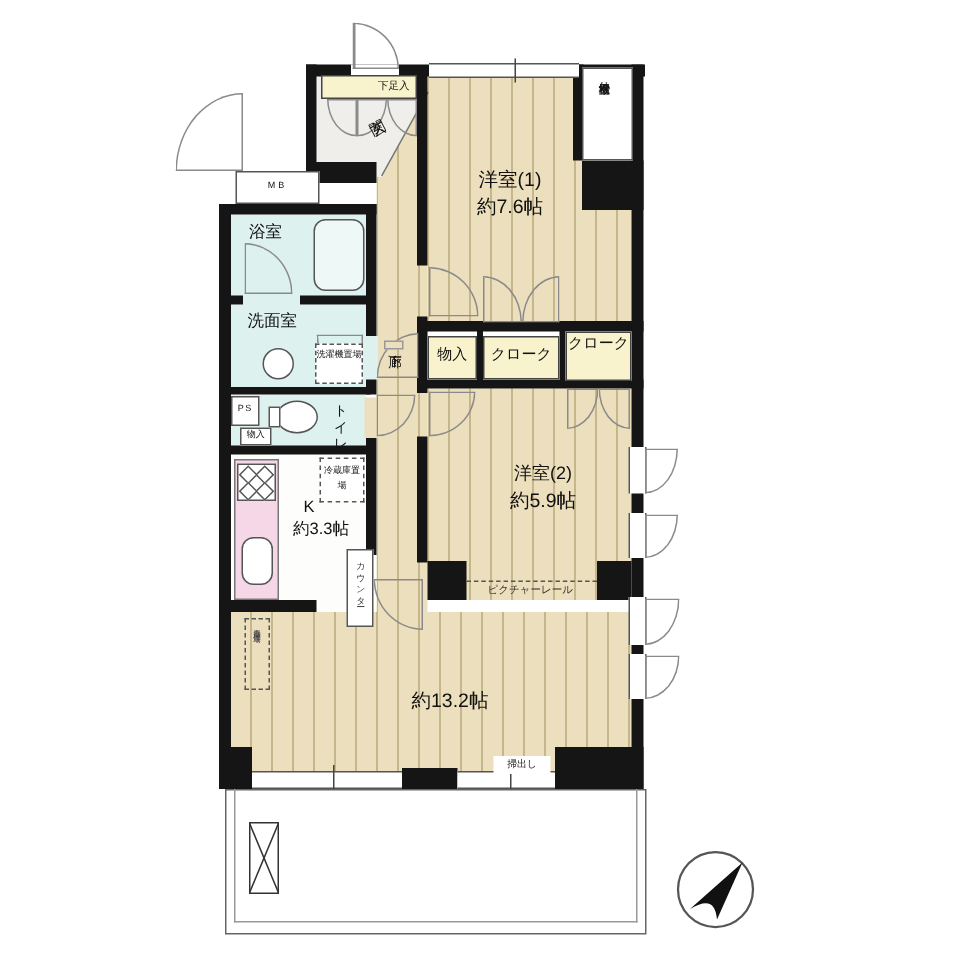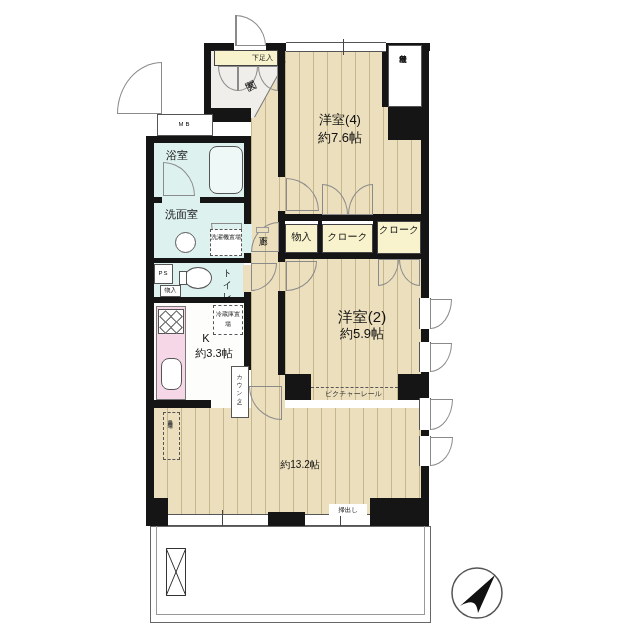--- a/index.html
+++ b/index.html
@@ -153,25 +153,25 @@
   <div class="thinbox" style="left:388px;top:45px;width:34px;height:62px;"></div>
   <div class="lbl vert" style="left:398px;top:49px;font-size:7.5px;letter-spacing:0;">室外機置場</div>
 
   <div class="dline" style="left:311px;top:387px;width:87px;"></div>
   <div class="lbl" style="left:325px;top:390px;font-size:7px;color:#333;">ピクチャーレール</div>
   <div class="dashedbox" style="left:163px;top:412px;width:17px;height:48px;background:transparent;"></div>
   <div class="lbl vert" style="left:167px;top:415px;font-size:5px;color:#444;">食器棚置場</div>
   <div class="thinbox" style="left:329px;top:504px;width:38px;height:12px;border:none;background:#fff;"></div>
   <div class="lbl c" style="left:329px;top:506px;width:38px;font-size:6.5px;">掃出し</div>
 
-  <div class="lbl c" style="left:295px;top:112px;width:90px;font-size:13px;">洋室(4)</div>
+  <div class="lbl c" style="left:295px;top:112px;width:90px;font-size:13px;">洋室(1)</div>
   <div class="lbl c" style="left:295px;top:130px;width:90px;font-size:13px;">約7.6帖</div>
-  <div class="lbl c" style="left:317px;top:308px;width:90px;font-size:15px;">洋室(2)</div>
+  <div class="lbl c" style="left:317px;top:308px;width:90px;font-size:12px;">洋室(2)</div>
   <div class="lbl c" style="left:317px;top:326px;width:90px;font-size:13px;">約5.9帖</div>
-  <div class="lbl c" style="left:245px;top:459px;width:110px;font-size:10px;">約13.2帖</div>
+  <div class="lbl c" style="left:245px;top:459px;width:110px;font-size:13px;">約13.2帖</div>
   <div class="lbl c" style="left:196px;top:332px;width:20px;font-size:11px;">K</div>
   <div class="lbl c" style="left:186px;top:347px;width:56px;font-size:11px;">約3.3帖</div>
   <div class="lbl" style="left:166px;top:149px;font-size:11px;">浴室</div>
   <div class="lbl" style="left:165px;top:208px;font-size:11px;">洗面室</div>
   <div class="lbl vert" style="left:221px;top:263px;font-size:9px;">トイレ</div>
   <div class="lbl vert" style="left:238px;top:74px;font-size:10px;transform:rotate(-28deg);">玄関</div>
   <div class="lbl vert" style="left:256px;top:227px;font-size:9px;background:#ecdfbd;border:1px solid #999;padding:1px 0;">廊下</div>
 
   <div class="abs" style="left:150px;top:526px;width:279px;height:95px;border:1px solid #666;background:#fff;"></div>
   <div class="abs" style="left:156px;top:526px;width:267px;height:88px;border-left:1px solid #999;border-right:1px solid #999;border-bottom:1px solid #999;"></div>

